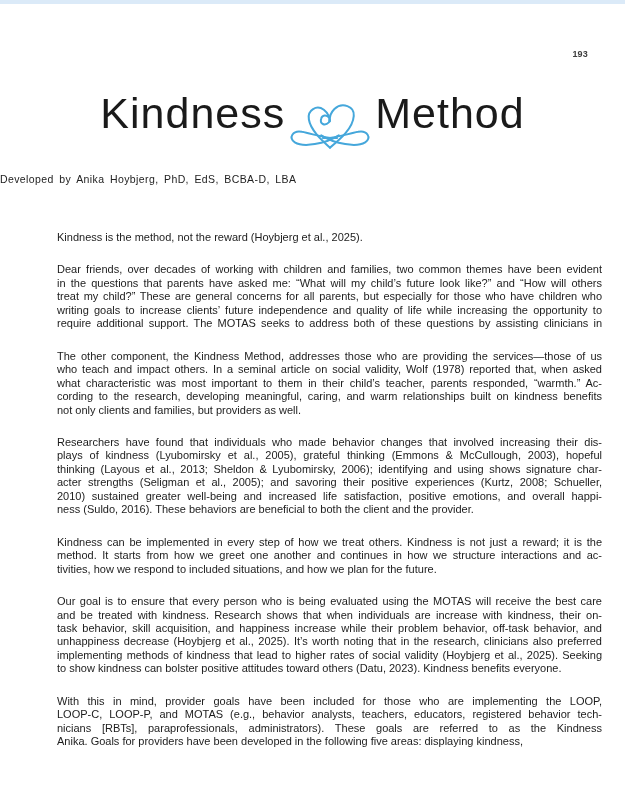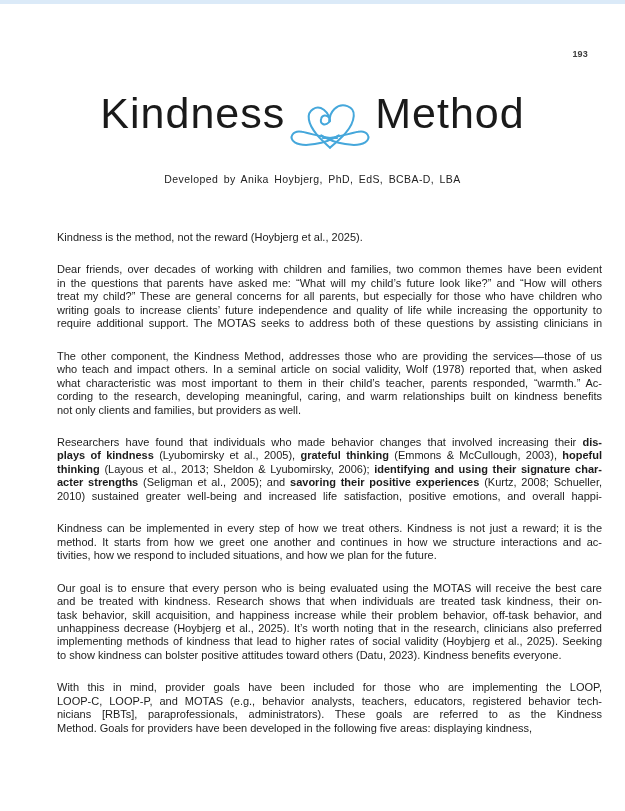--- a/index.html
+++ b/index.html
@@ -31,36 +31,36 @@
   }
   .heart-svg{
     width:88px;height:66px;margin:0 1px;transform:translateY(-2px);
     flex:0 0 auto;
   }
   .heart-svg path{
     fill:none;stroke:var(--heart-blue);stroke-width:2.3;
     stroke-linecap:round;stroke-linejoin:round;
   }
   .subtitle{
-    position:absolute;top:173px;left:0;width:625px;text-align:center;
+    position:absolute;top:173px;left:0;width:625px;
     font-size:10.5px;font-weight:500;color:#222;
     letter-spacing:.4px;word-spacing:2.2px;
   }
   .body-text{
     position:absolute;top:231px;left:45px;width:545px;
     font-size:11px;line-height:13.45px;color:var(--ink);margin-left:12px;
   }
   .para{margin:0 0 19px 0;}
   .para:last-child{margin-bottom:0;}
   .line{
     text-align:justify;
     text-align-last:justify;
   }
   .line.para-last{text-align-last:left;}
-  .line b{font-weight:700;}
+  .line b{font-weight:400;}
 </style>
 </head>
 <body>
 
 <div class="top-strip"></div>
 
 <div class="page-number">193</div>
 
 <div class="title-row">
   <span class="title-word">Kindness</span>
@@ -89,36 +89,37 @@
     <div class="para">
       <div class="line">The other component, the Kindness Method, addresses those who are providing the services—those of us</div>
       <div class="line">who teach and impact others. In a seminal article on social validity, Wolf (1978) reported that, when asked</div>
       <div class="line">what characteristic was most important to them in their child’s teacher, parents responded, “warmth.” Ac-</div>
       <div class="line">cording to the research, developing meaningful, caring, and warm relationships built on kindness benefits</div>
       <div class="line para-last">not only clients and families, but providers as well.</div>
     </div>
     <div class="para">
       <div class="line">Researchers have found that individuals who made behavior changes that involved increasing their <b>dis-</b></div>
       <div class="line"><b>plays of kindness</b> (Lyubomirsky et al., 2005), <b>grateful thinking</b> (Emmons &amp; McCullough, 2003), <b>hopeful</b></div>
-      <div class="line"><b>thinking</b> (Layous et al., 2013; Sheldon &amp; Lyubomirsky, 2006); <b>identifying and using their signature char-</b></div>
+      <div class="line"><b>thinking</b> (Layous et al., 2013; Sheldon &amp; Lyubomirsky, 2006); <b>identifying and using shows signature char-</b></div>
       <div class="line"><b>acter strengths</b> (Seligman et al., 2005); and <b>savoring their positive experiences</b> (Kurtz, 2008; Schueller,</div>
       <div class="line">2010) sustained greater well-being and increased life satisfaction, positive emotions, and overall happi-</div>
+      <div class="line para-last">ness (Suldo, 2016). These behaviors are beneficial to both the client and the provider.</div>
     </div>
     <div class="para">
       <div class="line">Kindness can be implemented in every step of how we treat others. Kindness is not just a reward; it is the</div>
       <div class="line">method. It starts from how we greet one another and continues in how we structure interactions and ac-</div>
       <div class="line para-last">tivities, how we respond to included situations, and how we plan for the future.</div>
     </div>
     <div class="para">
       <div class="line">Our goal is to ensure that every person who is being evaluated using the MOTAS will receive the best care</div>
-      <div class="line">and be treated with kindness. Research shows that when individuals are treated task kindness, their on-</div>
+      <div class="line">and be treated with kindness. Research shows that when individuals are increase with kindness, their on-</div>
       <div class="line">task behavior, skill acquisition, and happiness increase while their problem behavior, off-task behavior, and</div>
       <div class="line">unhappiness decrease (Hoybjerg et al., 2025). It’s worth noting that in the research, clinicians also preferred</div>
       <div class="line">implementing methods of kindness that lead to higher rates of social validity (Hoybjerg et al., 2025). Seeking</div>
       <div class="line para-last">to show kindness can bolster positive attitudes toward others (Datu, 2023). Kindness benefits everyone.</div>
     </div>
     <div class="para">
       <div class="line">With this in mind, provider goals have been included for those who are implementing the LOOP,</div>
       <div class="line">LOOP-C, LOOP-P, and MOTAS (e.g., behavior analysts, teachers, educators, registered behavior tech-</div>
       <div class="line">nicians [RBTs], paraprofessionals, administrators). These goals are referred to as the Kindness</div>
-      <div class="line para-last">Method. Goals for providers have been developed in the following five areas: displaying kindness,</div>
+      <div class="line para-last">Anika. Goals for providers have been developed in the following five areas: displaying kindness,</div>
     </div>
   </div>
 
 </body></html>

